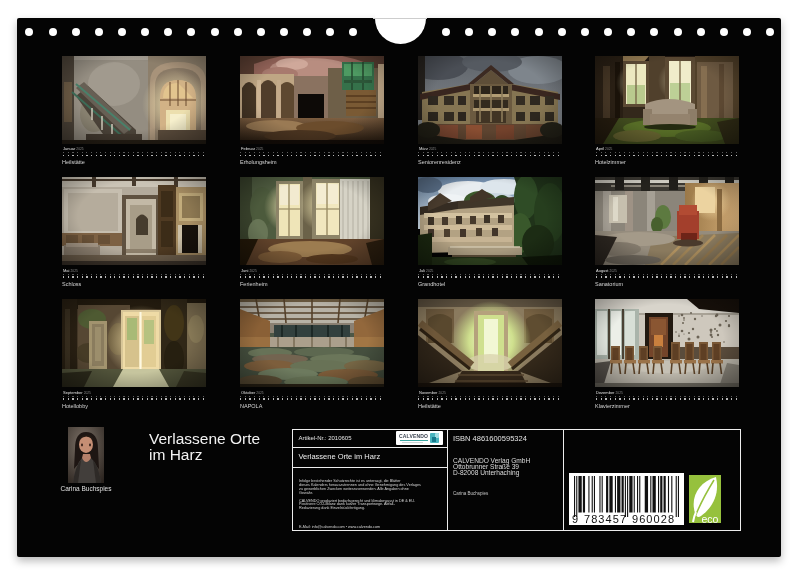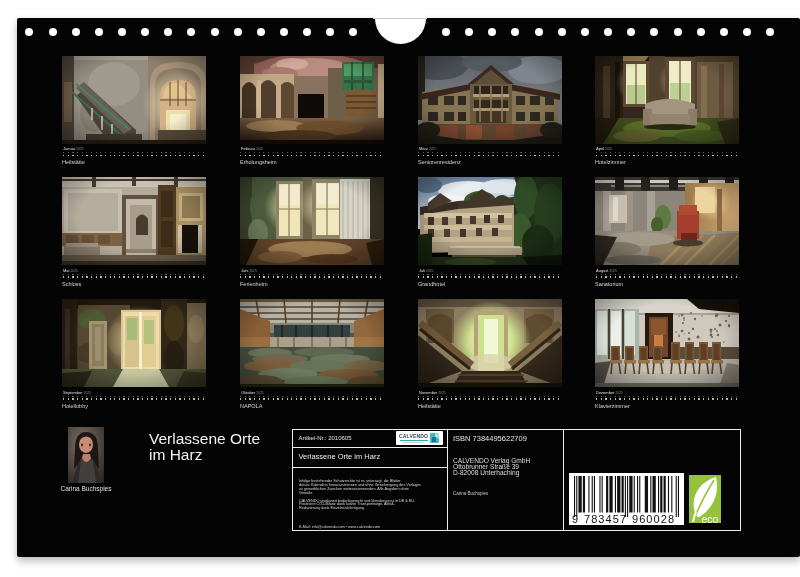--- a/index.html
+++ b/index.html
@@ -1,17 +1,17 @@
 <!DOCTYPE html>
 <html><head>
 <meta charset="utf-8">
 <style>
 html,body{margin:0;padding:0;}
 body{width:800px;height:577px;background:#fff;font-family:"Liberation Sans",sans-serif;position:relative;overflow:hidden;}
-#page{position:absolute;left:17px;top:18px;width:764px;height:539px;background:#040404;border-radius:2px;box-shadow:0 4px 9px rgba(0,0,0,.28);padding-left:19px;}
+#page{position:absolute;left:17px;top:18px;width:764px;height:539px;background:#040404;border-radius:2px;box-shadow:0 4px 9px rgba(0,0,0,.28);}
 .hole{position:absolute;top:10px;width:8px;height:8px;border-radius:50%;background:#fff;}
 #hang{position:absolute;left:357.5px;top:-25.5px;width:51px;height:51px;border-radius:50%;background:#fff;}
 #hangline{position:absolute;left:356px;top:0px;width:54px;height:1px;background:#cdcdcd;}
 .cell{position:absolute;width:144px;}
 .ph{position:absolute;left:0;top:0;width:144px;height:88px;display:block;}
 .vg{position:absolute;left:0;top:0;width:144px;height:88px;background:radial-gradient(ellipse 75% 75% at 50% 45%,transparent 52%,rgba(0,0,0,.42) 100%);}
 .mo{position:absolute;left:1px;top:91.5px;width:200px;font-size:8px;line-height:8px;color:#e0e0e0;transform:scale(.5);transform-origin:0 0;}
 .mo span{color:#8a8a8a;font-size:6.5px;}
 .ds{position:absolute;left:0.5px;top:96.8px;width:142px;}
 .ds .r1{height:1.2px;background:repeating-linear-gradient(90deg,rgba(255,255,255,.35) 0 1.2px,transparent 1.2px 4.65px);}
@@ -748,21 +748,21 @@
 <div style="position:absolute;left:5.5px;top:49px;width:300px;font-size:7.5px;line-height:7.7px;color:#d9d9d9;transform:scale(.5);transform-origin:0 0">
 Infolge bestehender Schutzrechte ist es untersagt, die Blätter<br>
 dieses Kalenders herauszutrennen und ohne Genehmigung des Verlages<br>
 zu gewerblichen Zwecken weiterzuverwenden. Alle Angaben ohne<br>
 Gewähr.<br><br>
 CALVENDO produziert bedarfsgerecht und klimabewusst in DE &amp; EU.<br>
 Positivere CO2-Bilanz dank kurzer Transportwege. Abfall-<br>
 Reduzierung dank Einzelstückfertigung.
 </div>
 <div style="position:absolute;left:5.5px;top:94px;width:300px;font-size:7.5px;color:#d9d9d9;transform:scale(.5);transform-origin:0 0">E-Mail: info@calvendo.com • www.calvendo.com</div>
-<div style="position:absolute;left:160px;top:4.5px;font-size:7.5px;color:#e4e4e4">ISBN 7384495622709</div>
+<div style="position:absolute;left:160px;top:4.5px;font-size:7.5px;color:#e4e4e4">ISBN 4861600595324</div>
 <div style="position:absolute;left:160px;top:28.5px;font-size:6.6px;line-height:5.9px;color:#dedede">CALVENDO Verlag GmbH<br>Ottobrunner Straße 39<br>D-82008 Unterhaching</div>
 <div style="position:absolute;left:160px;top:61px;font-size:9px;color:#c6c6c6;transform:scale(.5);transform-origin:0 0">Carina Buchspies</div>
 <svg style="position:absolute;left:275.5px;top:43.5px" width="115" height="52" viewBox="0 0 115 52">
 <rect width="115" height="52" fill="#fff"></rect>
           <rect x="5.00" y="3" width="1.11" height="41.0" fill="#111"></rect>
           <rect x="7.21" y="3" width="1.11" height="41.0" fill="#111"></rect>
           <rect x="9.42" y="3" width="3.32" height="36.5" fill="#111"></rect>
           <rect x="13.84" y="3" width="2.21" height="36.5" fill="#111"></rect>
           <rect x="19.37" y="3" width="1.11" height="36.5" fill="#111"></rect>
           <rect x="22.68" y="3" width="1.11" height="36.5" fill="#111"></rect>

